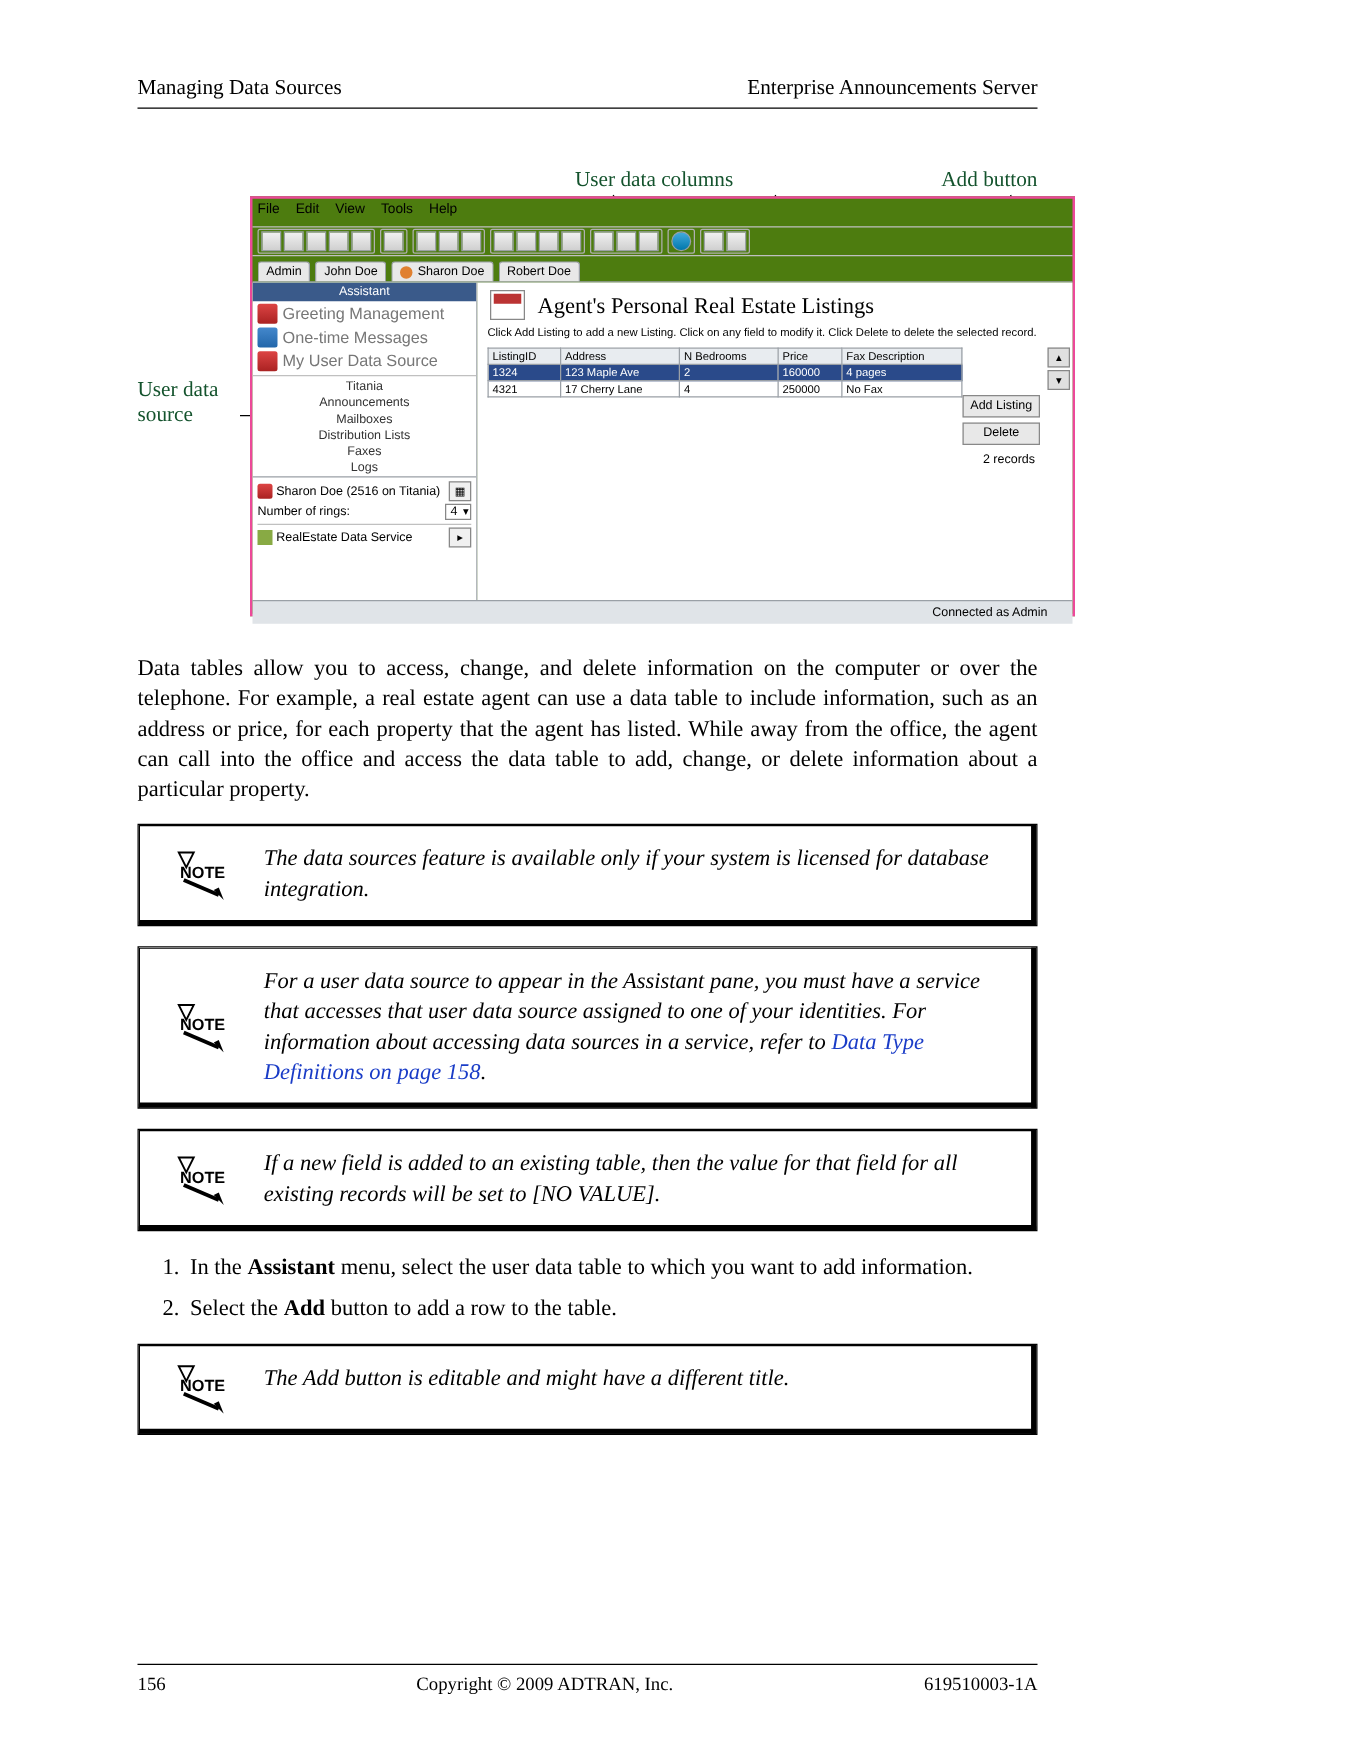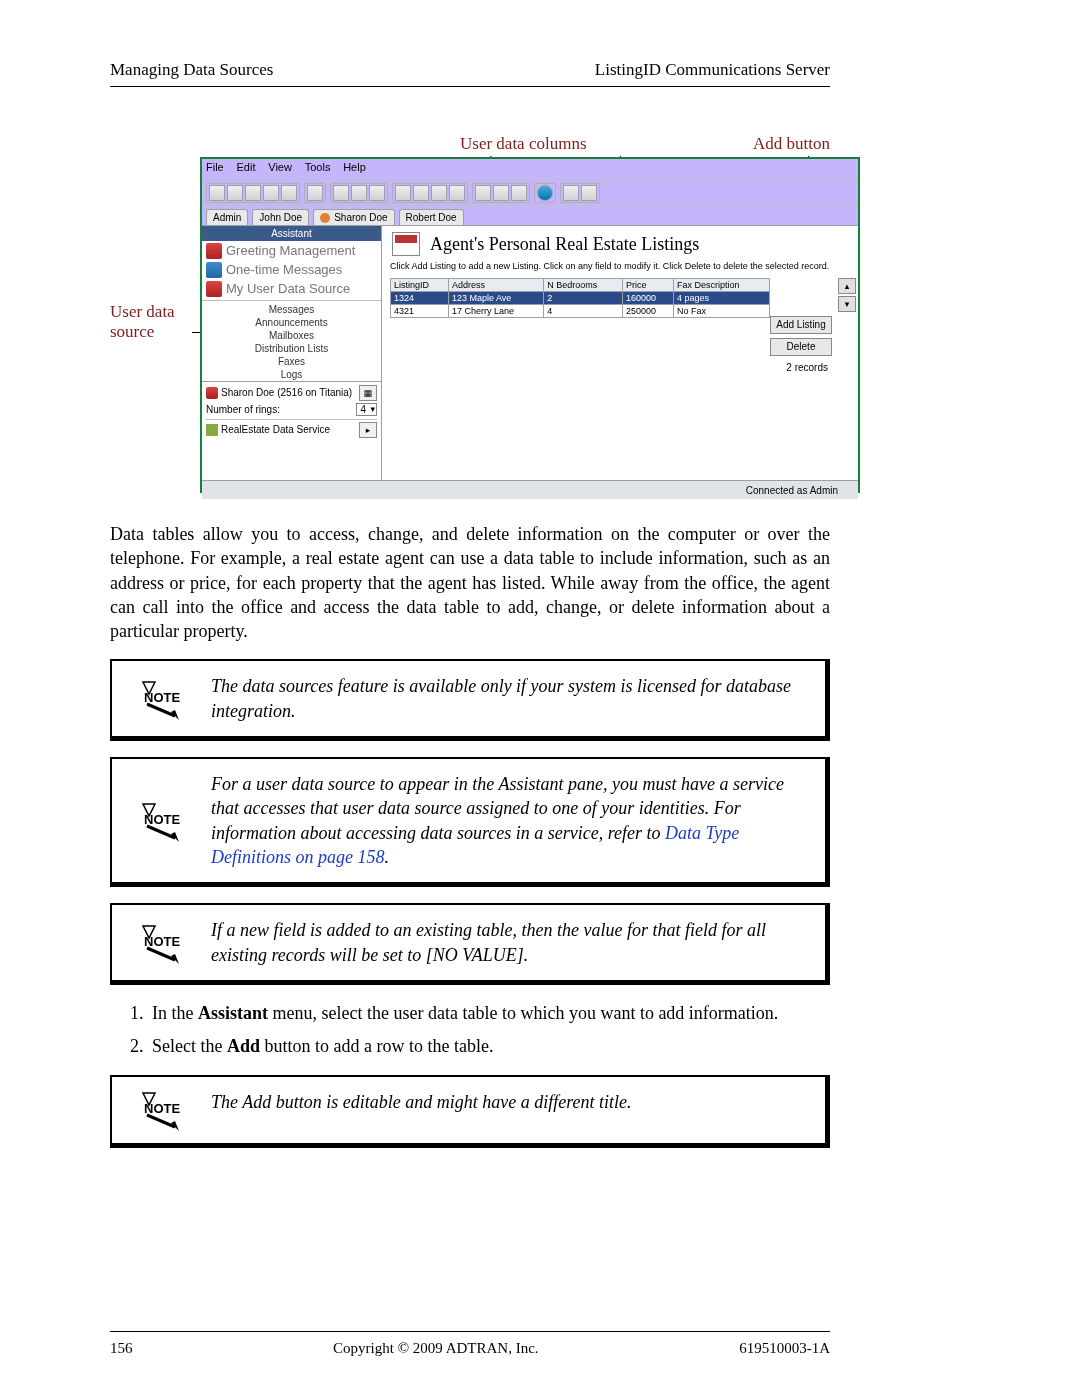--- a/index.html
+++ b/index.html
@@ -26,35 +26,35 @@
   }
   .content { padding-top: 20px; }
   .figure {
     margin: 25px auto 25px auto;
     position: relative;
     height: 365px;
   }
   .callout {
     position: absolute;
     font-size: 17px;
-    color: #7f1d1d;
+    color: #14532d;
   }
   .callout-src { left: 0; top: 170px; line-height: 1.2; }
   .callout-cols { left: 350px; top: 2px; }
   .callout-add { right: 0; top: 2px; }
   .callout-rows { right: 0; top: 238px; line-height: 1.2; }
 
   .window {
     position: absolute;
     left: 90px;
     top: 25px;
     width: 660px;
     height: 336px;
-    border: 2px solid #15803d;
-    background: #c4b5fd;
+    border: 2px solid #ec4899;
+    background: #4d7c0f;
     box-sizing: border-box;
     font-family: Tahoma, Arial, sans-serif;
     font-size: 10px;
   }
   .menubar { height: 18px; padding: 2px 4px; }
   .menubar span { margin-right: 10px; font-size: 11px; color: #000; }
   .toolbar {
     height: 22px;
     border-top: 1px solid #c0c0c0;
     border-bottom: 1px solid #c0c0c0;
@@ -240,21 +240,21 @@
     justify-content:space-between;
     font-size:15px;
   }
 </style>
 </head>
 <body>
 <div class="page">
 
 <div class="header">
   <span>Managing Data Sources</span>
-  <span>ListingID Communications Server</span>
+  <span>Enterprise Announcements Server</span>
 </div>
 
 <div class="content">
 
 <div class="figure">
 
   <div class="callout callout-src" style="white-space:pre;">User data
 source</div>
   <div class="callout callout-cols">User data columns</div>
   <div class="callout callout-add">Add button</div>
@@ -325,21 +325,21 @@
               <span>Robert Doe</span>
             </div>
     </div>
     <div class="workarea">
       <div class="nav">
         <div class="nav-head">Assistant</div>
         <div class="nav-item"><span class="nico red"></span><span>Greeting Management</span></div>
         <div class="nav-item"><span class="nico blue"></span><span>One-time Messages</span></div>
         <div class="nav-item"><span class="nico red"></span><span>My User Data Source</span></div>
         <div class="nav-sep"></div>
-        <div class="nav-small">Messages</div>
+        <div class="nav-small">Titania</div>
         <div class="nav-small">Announcements</div>
         <div class="nav-small">Mailboxes</div>
         <div class="nav-small">Distribution Lists</div>
         <div class="nav-small">Faxes</div>
         <div class="nav-small">Logs</div>
         <div class="nav-foot">
           <div class="row">
                   <span><span class="nico red small" style="position:static;display:inline-block;vertical-align:middle;margin-right:3px;"></span><span>Sharon Doe (2516 on Titania)</span></span>
                   <span class="smallbtn">▦</span>
                 </div>

